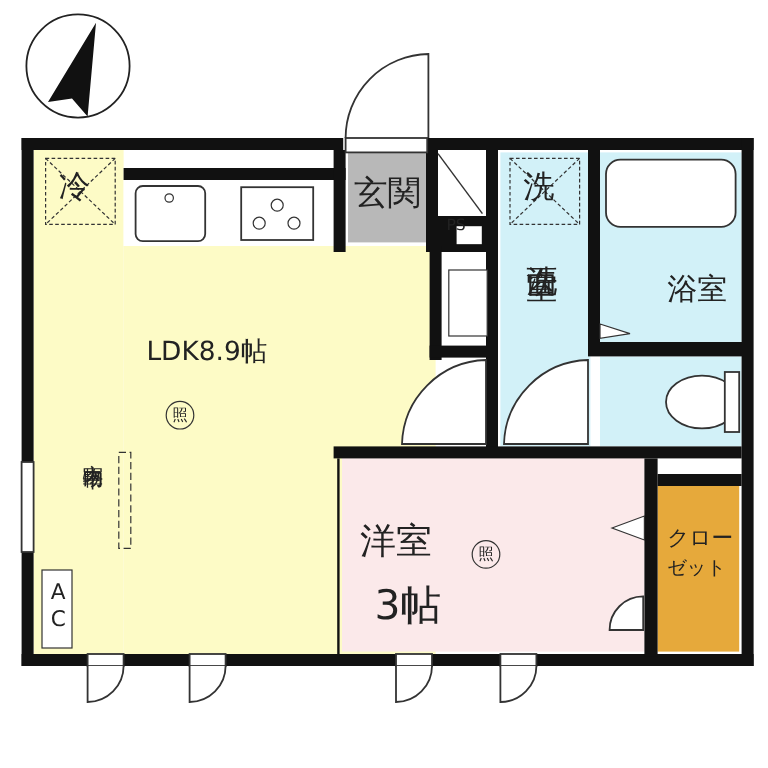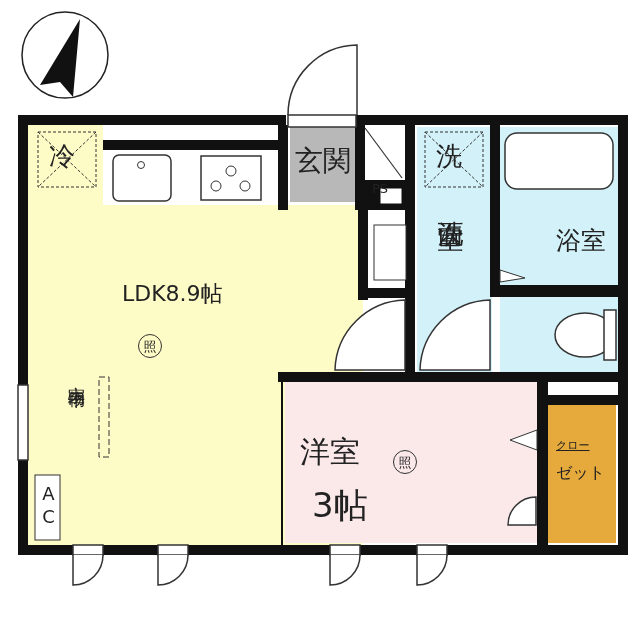--- a/index.html
+++ b/index.html
@@ -123,14 +123,14 @@
 <div class="lbl" style="left:372px;top:182px;font-size:13px;text-align:right;">PS</div>
 <div class="lbl vert" style="left:438px;top:200px;font-size:26px;">洗面室</div>
 <div class="lbl" style="left:528px;top:228px;font-size:25px;margin-left:28px;">浴室</div>
 <div class="lbl" style="left:122px;top:283px;font-size:22px;">LDK8.9帖</div>
 <div class="circ" style="left:138px;top:334px;">照</div>
 <div class="lbl vert" style="left:68px;top:373px;font-size:17px;">室内物干</div>
 <div class="lbl vert" style="left:39px;top:483px;font-size:18px;">AC</div>
 <div class="lbl" style="left:300px;top:425px;font-size:30px;margin-top:12px;">洋室</div>
 <div class="circ" style="left:393px;top:450px;">照</div>
 <div class="lbl" style="left:312px;top:488px;font-size:34px;">3帖</div>
-<div class="lbl" style="left:556px;top:440px;font-size:11px;text-decoration:underline;">クロー</div>
+<div class="lbl" style="left:556px;top:440px;font-size:18px;">クロー</div>
 <div class="lbl" style="left:556px;top:465px;font-size:16px;text-align:right;">ゼット</div>
 
 </body></html>

